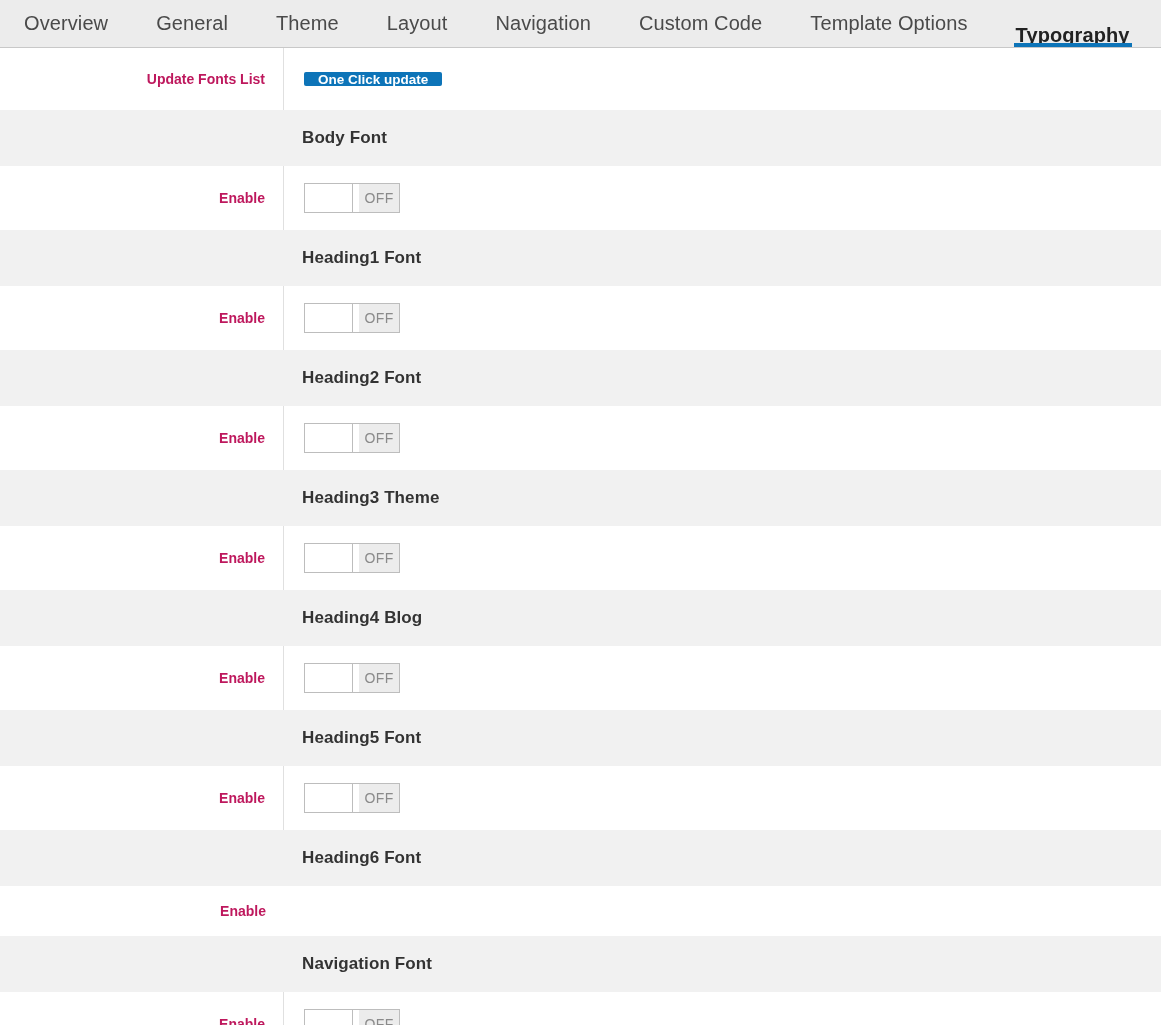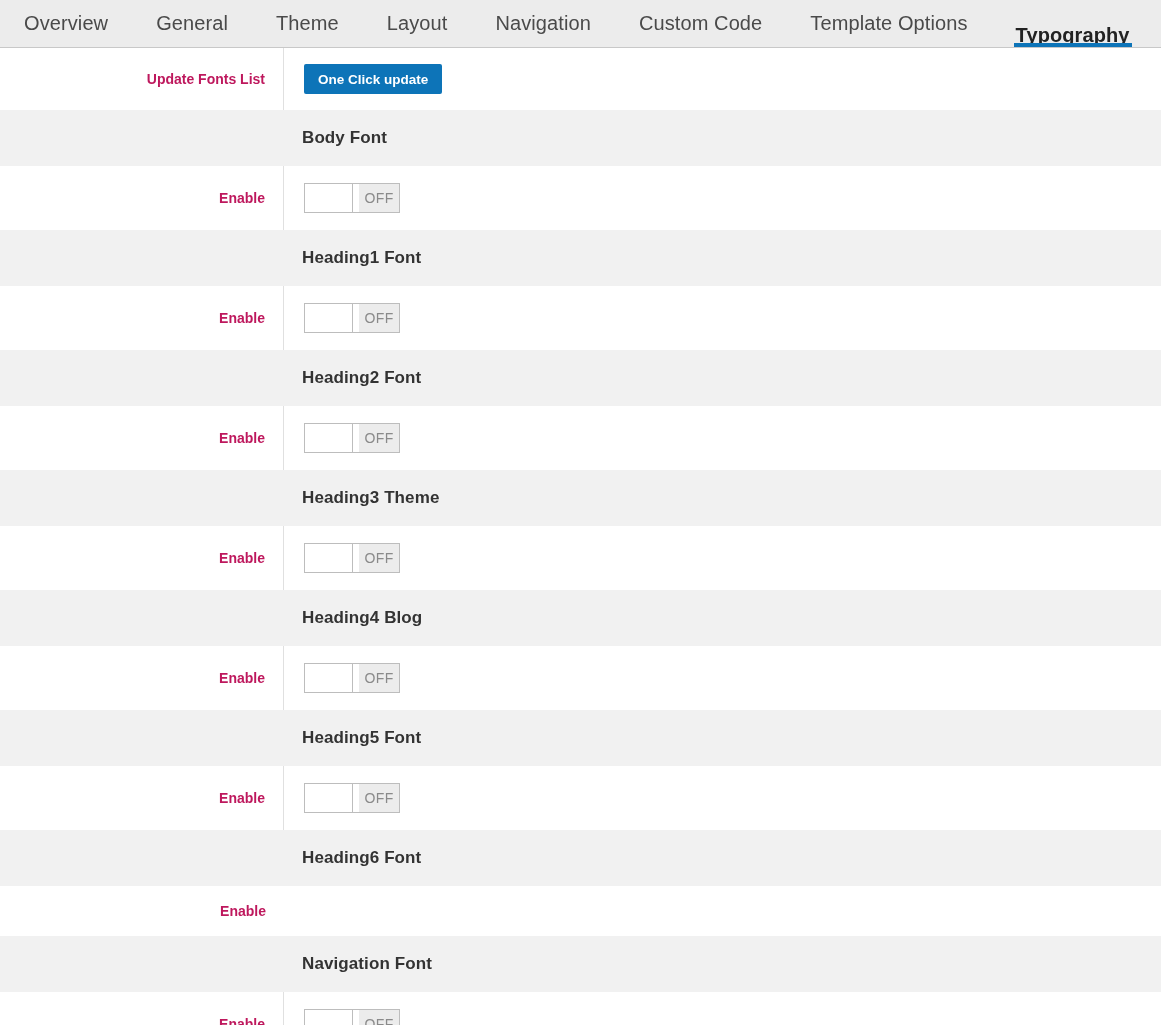--- a/index.html
+++ b/index.html
@@ -113,21 +113,21 @@
     display: inline-flex;
     align-items: center;
     justify-content: center;
     background: #0d74b8;
     color: #ffffff;
     font-size: 13.5px;
     font-weight: bold;
     border: none;
     border-radius: 2px;
     padding: 0 14px;
-    height: 30px;
+    height: 14px;
     cursor: pointer;
     font-family: "Liberation Sans", sans-serif;
   }
 
   
   .toggle {
     display: inline-flex;
     align-items: stretch;
     width: 96px;
     height: 30px;

